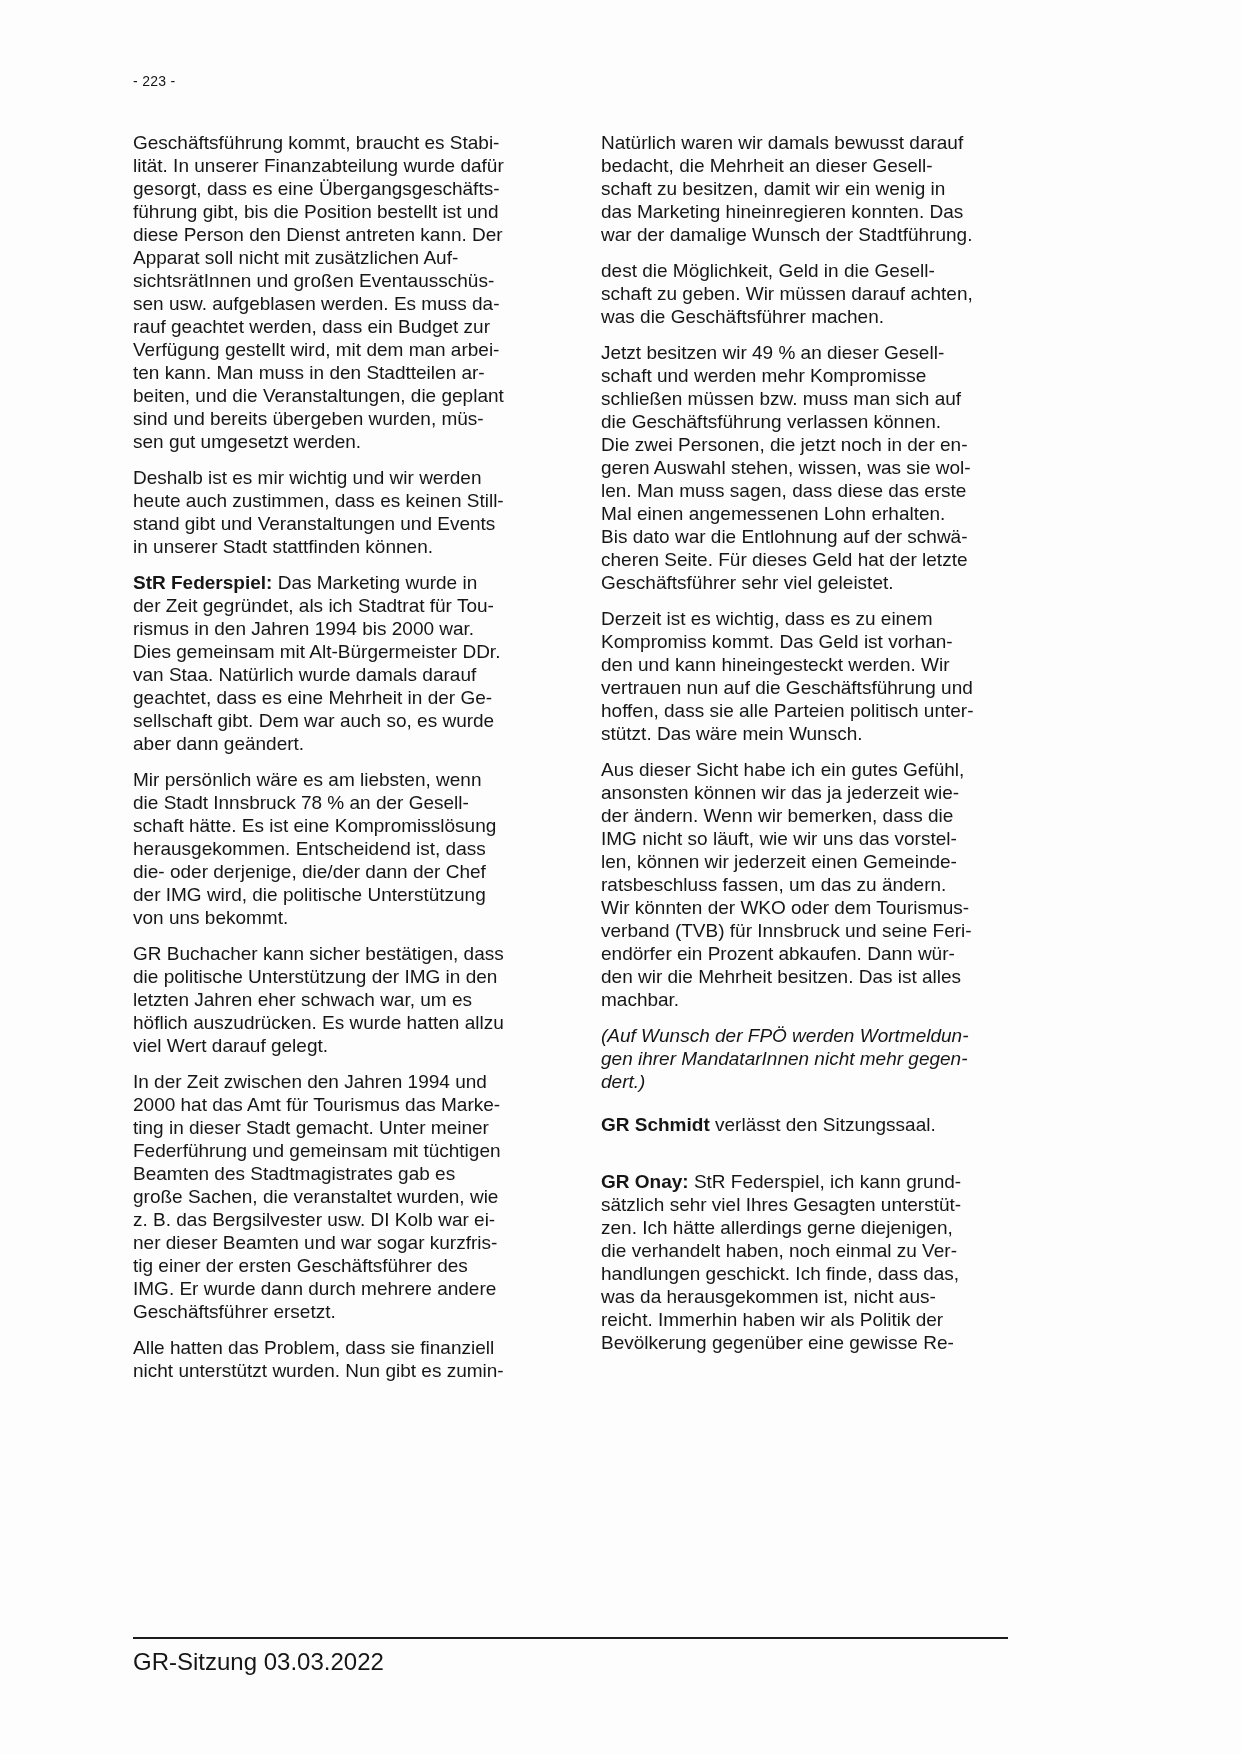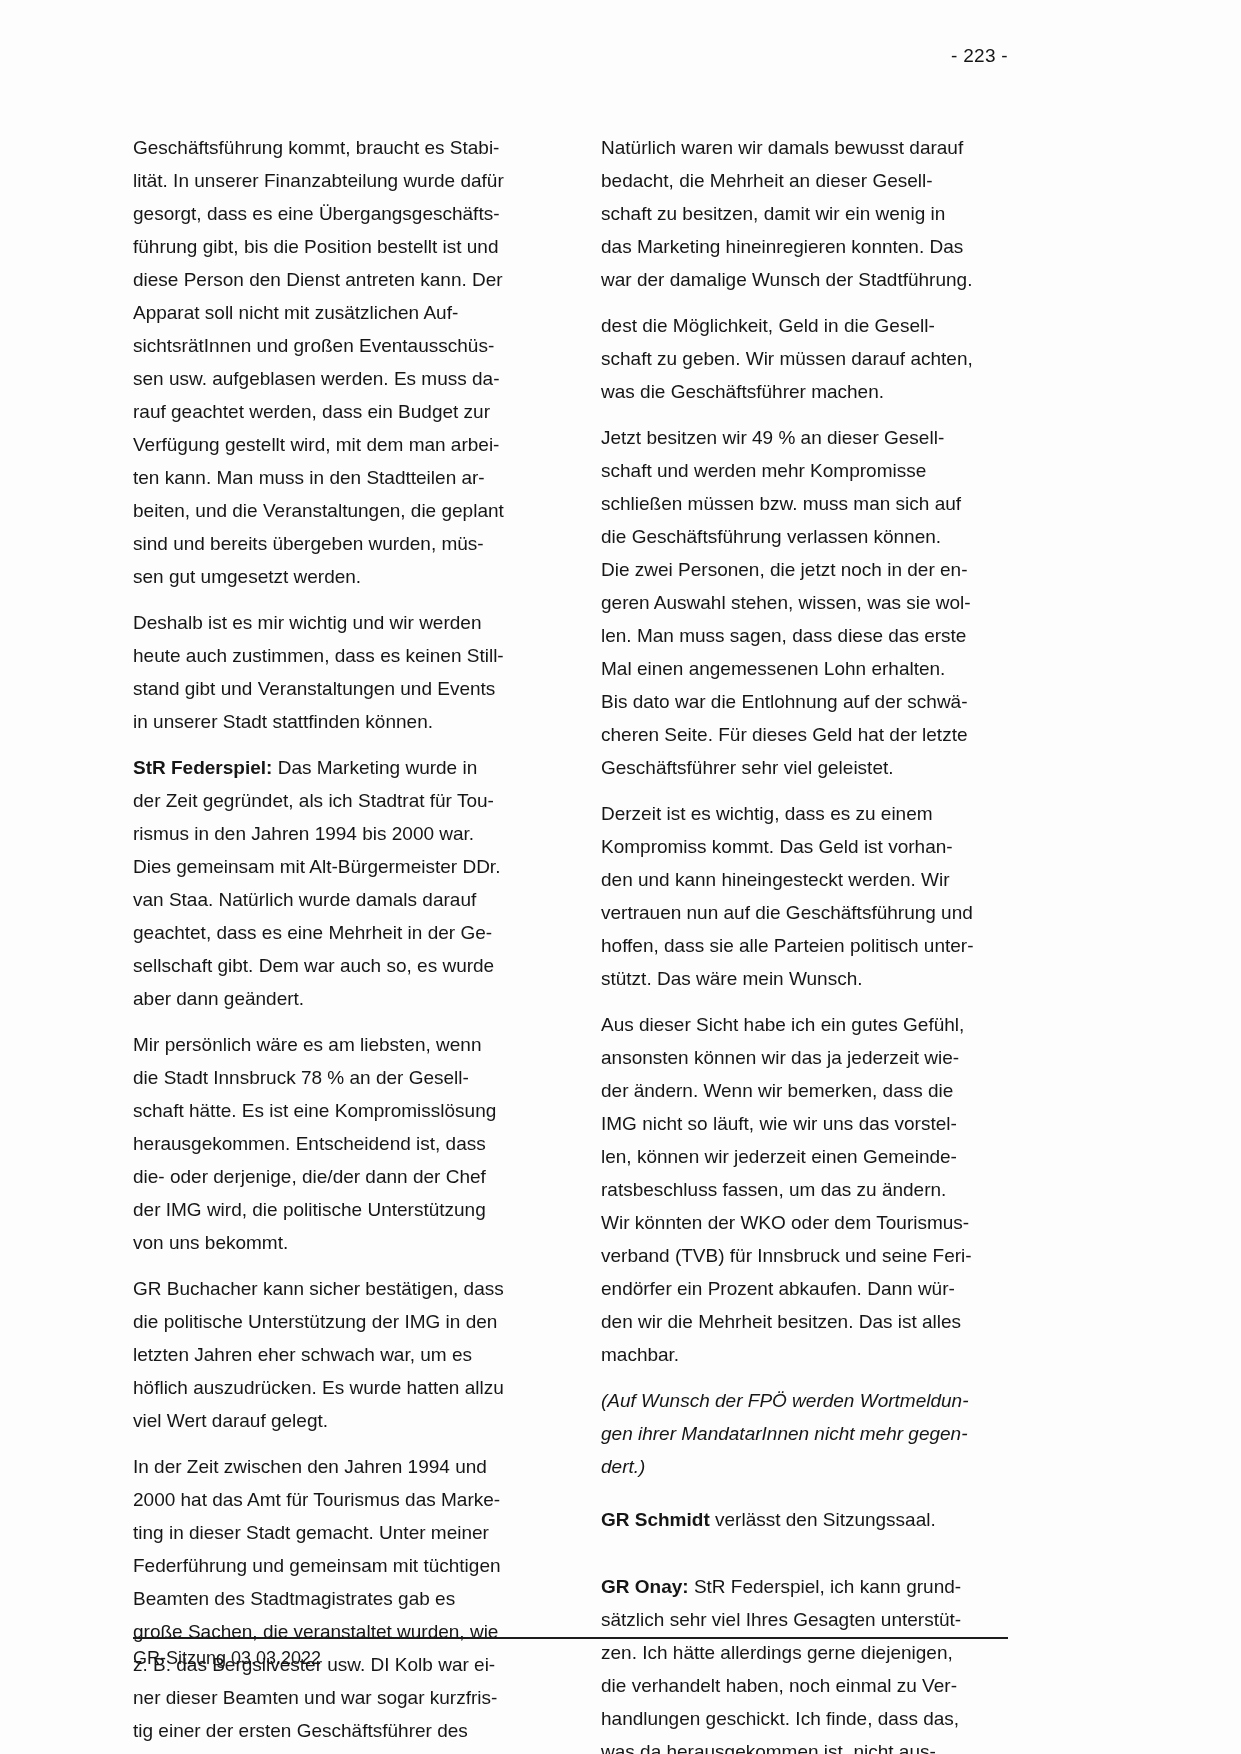--- a/index.html
+++ b/index.html
@@ -12,56 +12,56 @@
     color: #161616;
   }
   .page {
     position: absolute;
     inset: 0;
     background: #fdfdfd;
     overflow: hidden;
   }
   .page-number {
     position: absolute;
-    top: 45px;
+    top: 73px;
     left: 133px;
     width: 875px;
-    text-align: right;
-    font-size: 19px;
+    text-align: left;
+    font-size: 14px;
     letter-spacing: 0.3px;
   }
   .content {
     position: absolute;
     top: 131px;
     left: 133px;
     width: 875px;
     display: flex;
     gap: 61px;
   }
   .column { width: 407px; }
   .para {
     font-size: 19px;
-    line-height: 33px;
+    line-height: 23px;
     margin-bottom: 13px;
     text-align: left;
   }
   .pt { white-space: pre-line; }
   .lead { font-weight: bold; }
   .italic { font-style: italic; }
   .gap-schmidt { margin-top: 20px; }
   .gap-onay { margin-top: 34px; }
   .footer {
     position: absolute;
     left: 133px;
     top: 1637px;
     width: 875px;
     border-top: 2px solid #1c1c1c;
   }
   .footer-text {
-    font-size: 18px;
+    font-size: 24px;
     padding-top: 9px;
     color: #161616;
   }
 </style>
 </head>
 <body>
 
 <div class="page">
 
   <div class="page-number">- 223 -</div>

